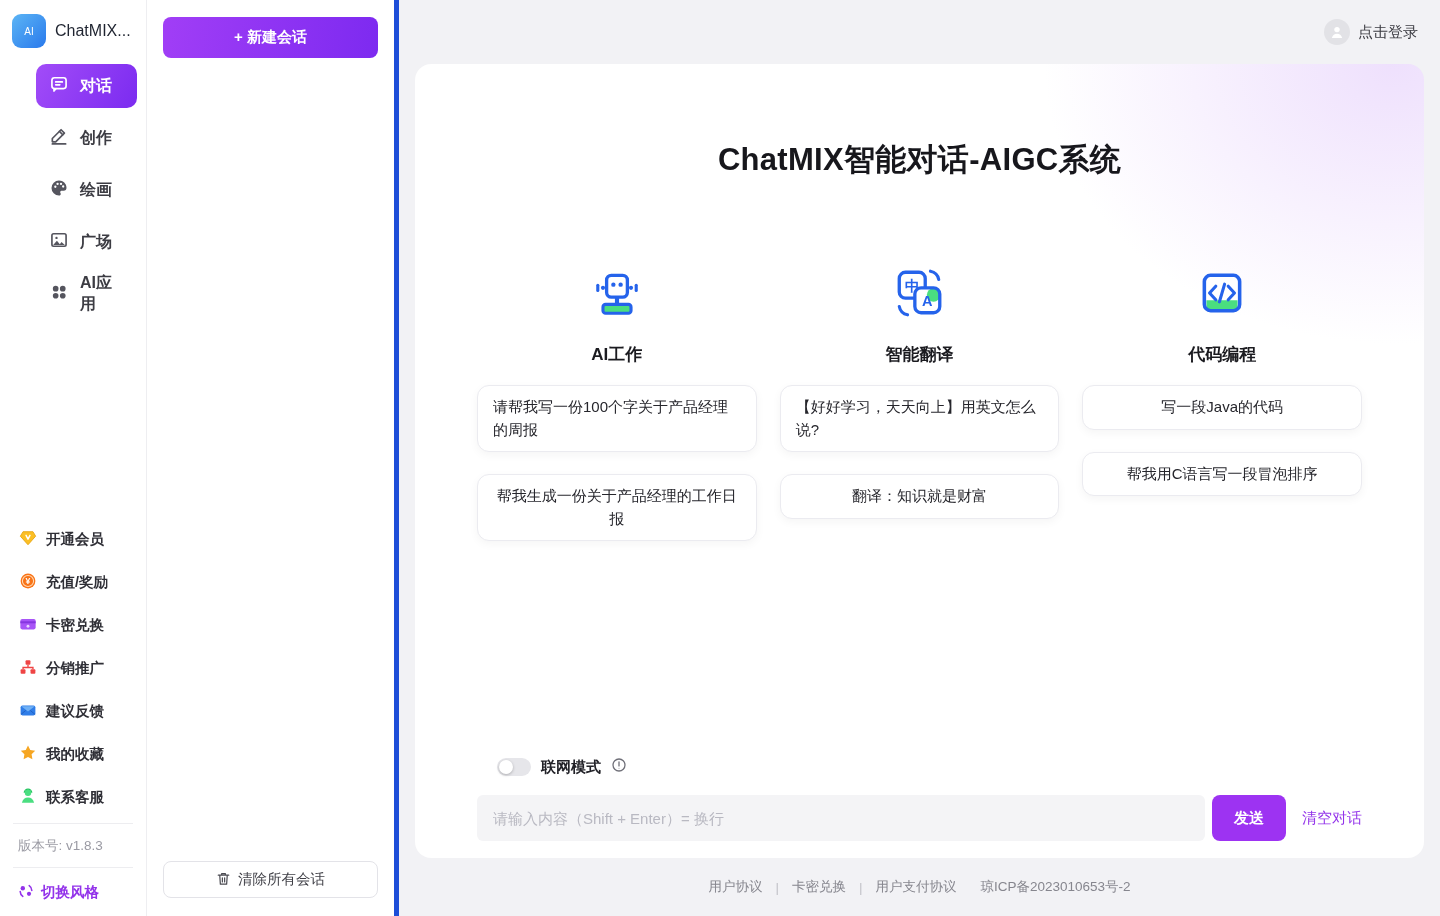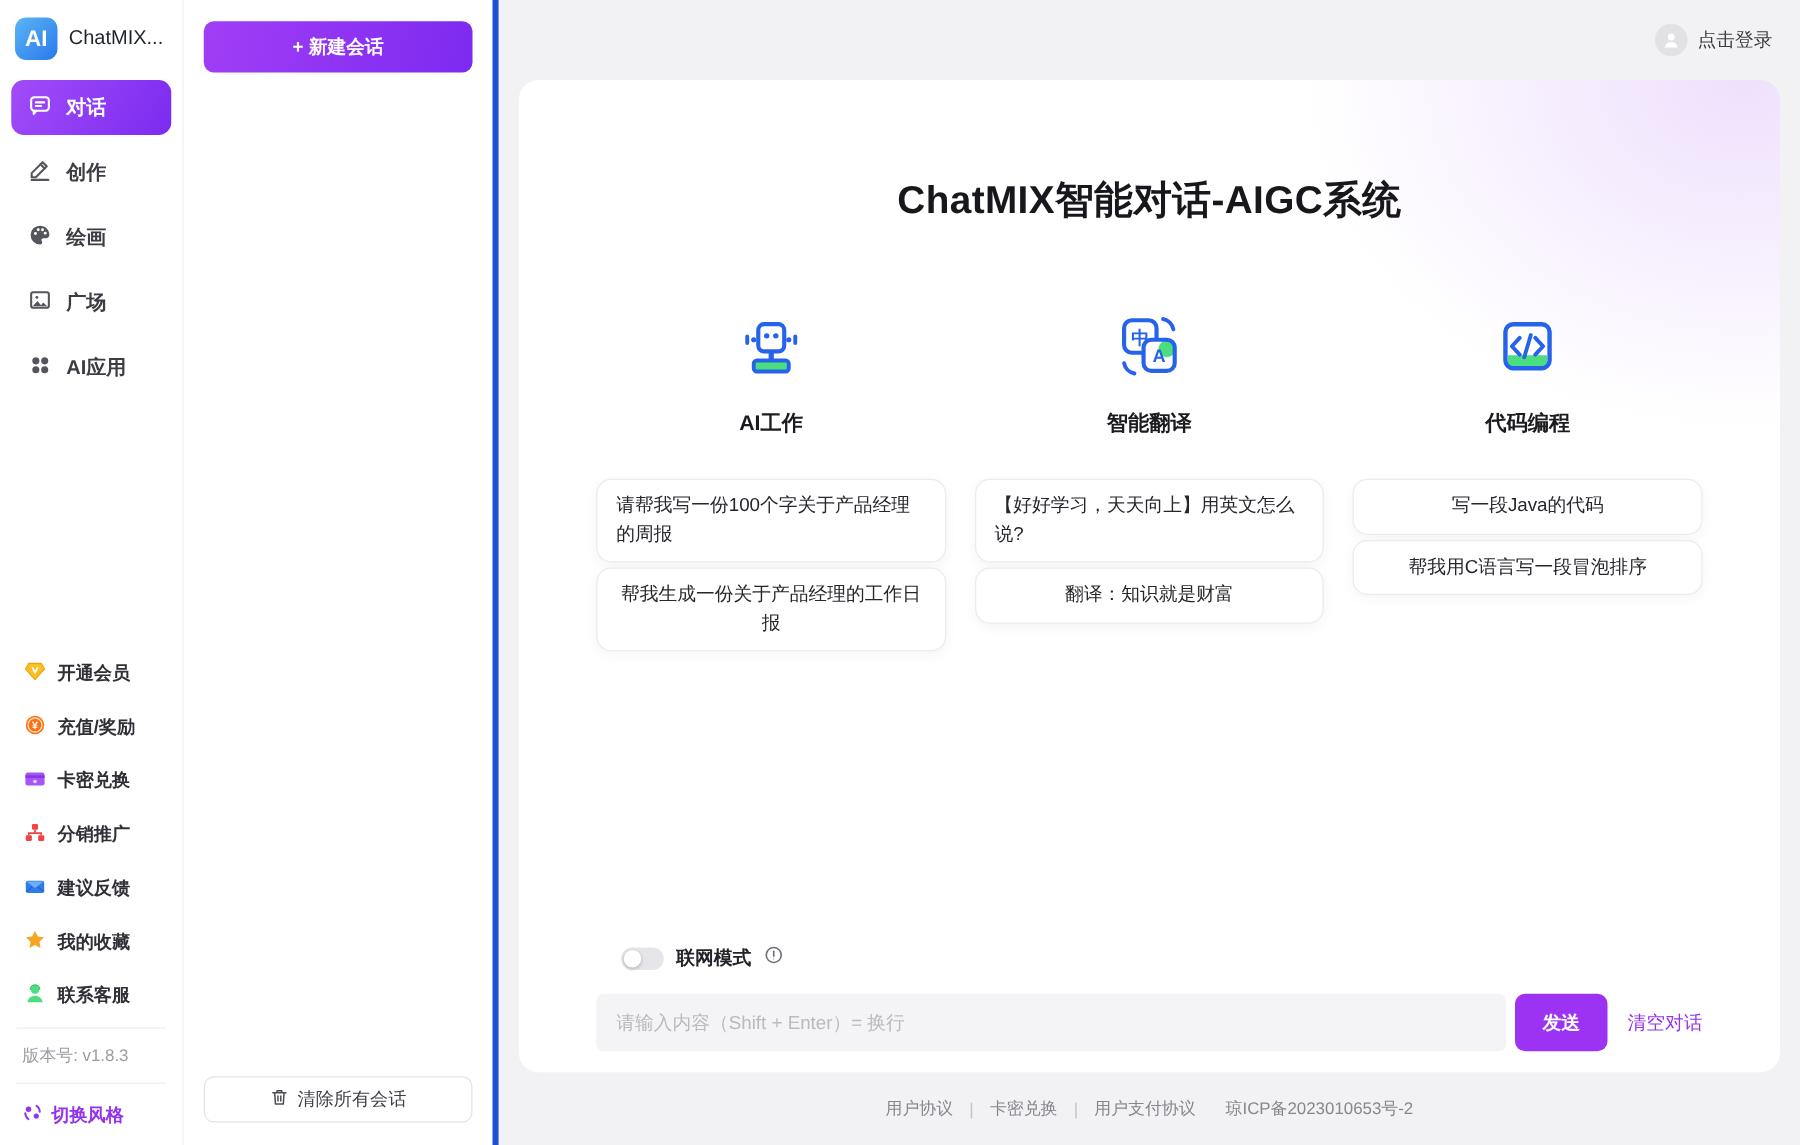--- a/index.html
+++ b/index.html
@@ -2,23 +2,23 @@
 <html><head>
 <meta charset="utf-8">
 <style>
   * { margin:0; padding:0; box-sizing:border-box; }
   html,body { width:1440px; height:916px; overflow:hidden; font-family:"Liberation Sans","DejaVu Sans",sans-serif; background:#f2f2f5; }
   .app { display:flex; width:1440px; height:916px; }
 
   
   .sidebar { width:147px; background:#fff; border-right:1px solid #eeeef1; display:flex; flex-direction:column; }
   .logo-row { display:flex; align-items:center; gap:9px; padding:14px 10px 10px 12px; }
-  .logo { width:34px; height:34px; border-radius:9px; background:linear-gradient(135deg,#5cb5f5,#2979ec); color:#fff; font-weight:bold; font-size:18px; display:flex; align-items:center; justify-content:center; flex:none; }
+  .logo { width:34px; height:34px; border-radius:9px; background:linear-gradient(135deg,#5cb5f5,#2979ec); color:#fff; font-weight:normal; font-size:10px; display:flex; align-items:center; justify-content:center; flex:none; }
   .app-title { font-size:16px; font-weight:400; color:#1f2430; white-space:nowrap; }
-  .menu { padding:6px 9px 0; display:flex; flex-direction:column; gap:8px; }
+  .menu { padding:6px 9px 0; display:flex; flex-direction:column; gap:8px;margin-left:27px; }
   .menu-item { display:flex; align-items:center; gap:11px; height:44px; padding:0 13px; border-radius:10px; font-size:16px; font-weight:600; color:#3c3c43; cursor:pointer; }
   .menu-item svg { color:#55555e; flex:none; }
   .menu-item.active { background:linear-gradient(120deg,#a24cf8,#7b2bf0); color:#fff; }
   .menu-item.active svg { color:#fff; }
   .secondary { margin-top:auto; padding:0 9px; display:flex; flex-direction:column; }
   .sec-item { display:flex; align-items:center; gap:9px; height:43px; padding:0 10px; font-size:14.5px; font-weight:600; color:#2f2f36; cursor:pointer; }
   .sec-item svg { flex:none; }
   .sidebar-bottom { padding:0 9px 8px; }
   .divider { height:1px; background:#ededf0; margin:4px 4px; }
   .version { color:#9a9aa3; font-size:13.5px; padding:9px 9px 8px; }
@@ -31,26 +31,26 @@
 
   
   .main { flex:1; background:#f2f2f5; display:flex; flex-direction:column; min-width:0; }
   .topbar { height:64px; display:flex; align-items:center; justify-content:flex-end; padding:0 22px; flex:none; }
   .login { display:flex; align-items:center; gap:8px; cursor:pointer; }
   .avatar { width:26px; height:26px; border-radius:50%; background:#e2e2e6; display:flex; align-items:center; justify-content:center; }
   .login-text { font-size:15px; color:#3a3a40; }
 
   .card { margin:0 16px; height:794px; flex:none; background-color:#fff; border-radius:16px; display:flex; flex-direction:column; padding:0 62px 17px;
           background-image:radial-gradient(ellipse 500px 400px at 97% 0%, rgba(233,214,252,.75), rgba(255,255,255,0) 70%); }
-  .page-title { margin:75px auto 0; font-size:31px; font-weight:700; color:#17171c; text-align:center; letter-spacing:.3px; }
+  .page-title { margin:75px auto 16px; font-size:31px; font-weight:700; color:#17171c; text-align:center; letter-spacing:.3px; }
   .features { display:grid; grid-template-columns:repeat(3,1fr); column-gap:23px; margin-top:70px; }
   .feature { display:flex; flex-direction:column; align-items:center; }
   .f-icon { height:52px; display:flex; align-items:center; }
   .f-label { margin-top:24px; font-size:17px; font-weight:700; color:#1b1b20; }
-  .chips { margin-top:33px; display:flex; flex-direction:column; gap:4px; width:100%; }
+  .chips { margin-top:19px; display:flex; flex-direction:column; gap:22px; width:100%; }
   .chip { border:1px solid #ebebf0; border-radius:12px; background:#fff; box-shadow:0 3px 10px rgba(0,0,0,.045); padding:10px 15px; font-size:15px; line-height:22.5px; color:#26262c; text-align:center; cursor:pointer; }
   .chip.left { text-align:left; }
 
   .bottom { margin-top:auto; }
   .toggle-row { display:flex; align-items:center; gap:10px; margin:0 0 18px 20px; }
   .toggle { width:34px; height:18px; border-radius:9px; background:#e6e6ea; position:relative; cursor:pointer; flex:none; }
   .knob { position:absolute; left:2px; top:2px; width:14px; height:14px; border-radius:50%; background:#fff; box-shadow:0 1px 3px rgba(0,0,0,.25); }
   .toggle-label { font-size:15px; font-weight:700; color:#222228; }
   .input-row { display:flex; align-items:center; }
   .chat-input { flex:1; height:46px; background:#f4f4f6; border:none; border-radius:6px; padding:0 16px; font-size:15px; color:#333; outline:none; font-family:inherit; min-width:0; }

